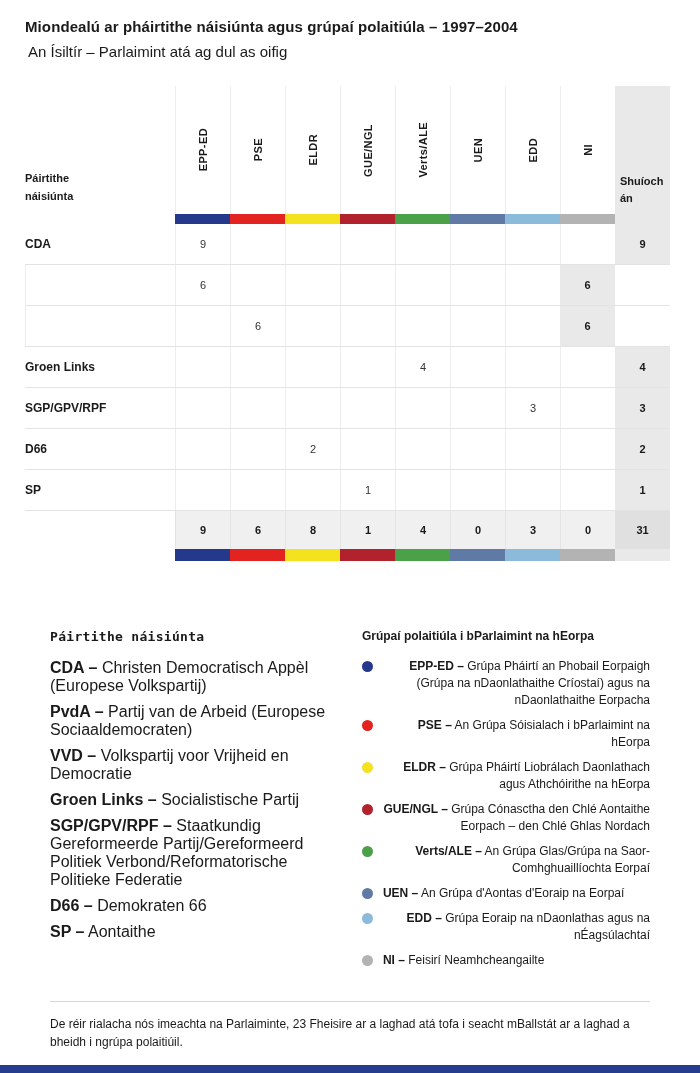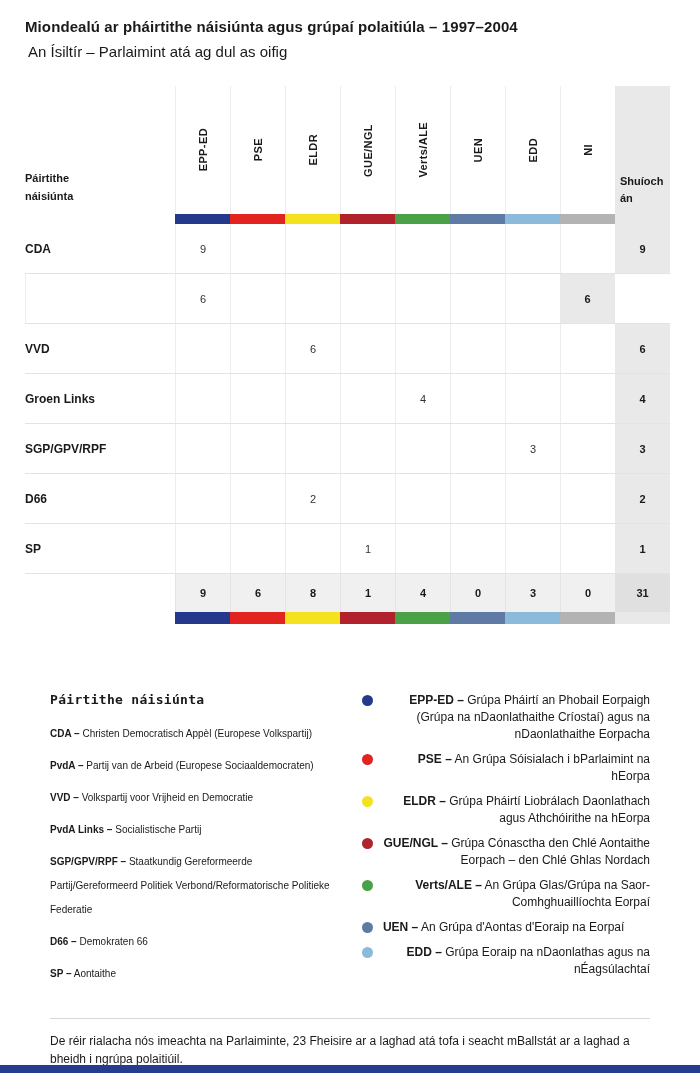--- a/index.html
+++ b/index.html
@@ -21,35 +21,35 @@
   .vtext { writing-mode:vertical-rl; transform:rotate(180deg); font-size:11px; font-weight:bold; letter-spacing:.4px; white-space:nowrap; }
   .corner { align-items:flex-end; padding-bottom:8px; }
   .corner span { font-size:11px; font-weight:bold; line-height:1.7; max-width:78px; }
   .seats-col { background:#e9e9e9; }
   .th-seats { align-items:flex-end; justify-content:center; padding-bottom:8px; }
   .th-seats span { font-size:11px; font-weight:bold; line-height:1.5; text-align:left; overflow-wrap:anywhere; padding:0 5px; }
 
   .bar-row { height:10px; }
   .bar-row-bottom { height:12px; }
 
-  .data-row { height:50px; border-bottom:1px solid #e3e3e3; }
+  .data-row { height:41px; border-bottom:1px solid #e3e3e3; }
   .party { font-size:12px; font-weight:bold; }
   .num { justify-content:center; font-size:11px; color:#333; border-left:1px solid #ededed; }
   .seats-val { justify-content:center; font-size:11px; font-weight:bold; }
 
   .totals-row { height:38px; }
   .tot { justify-content:center; font-size:11px; font-weight:bold; background:#f0f0f0; border-left:1px solid #e4e4e4; }
   .grand { justify-content:center; font-size:11px; font-weight:bold; background:#e0e0e0; }
 
   
   .legend { display:flex; margin:68px 25px 0; gap:22px; }
   .legend-left { width:315px; }
   .legend-right { width:313px; }
   .legend-left h3 { font-family:"DejaVu Sans Mono", monospace; font-size:13px; font-weight:bold; margin-bottom:15px; letter-spacing:.3px; }
-  .legend-left p { font-size:10px; line-height:24px; margin-bottom:8px; }
+  .legend-left p { font-size:16px; line-height:18px; margin-bottom:8px; }
   .legend-right h3 { font-size:12px; font-weight:bold; margin-bottom:15px; }
   .lg-item { display:flex; margin-bottom:8px;text-align:right; }
   .dot { width:11px; height:11px; border-radius:50%; flex:none; margin:3px 10px 0 0; }
   .lg-item p { font-size:12px; line-height:17px; }
 
   
   .note { margin:24px 25px 0; border-top:1px solid #d6d6d6; border-bottom:1px solid #d6d6d6; padding:13px 0 15px; font-size:12px; line-height:1.5; }
   .footer { margin:10px 25px 0; display:flex; justify-content:space-between; align-items:center; }
   .source { font-size:13px; }
   .logo { display:flex; align-items:center; gap:8px; }
@@ -130,21 +130,20 @@
         <div class="cell num">6</div>
         <div class="cell num"></div>
         <div class="cell num"></div>
         <div class="cell num"></div>
         <div class="cell num"></div>
         <div class="cell num"></div>
         <div class="cell num"></div>
         <div class="cell seats-val seats-col">6</div>
       </div>
       <div class="grid-row data-row">
-        <div class="cell party">VVD</div>
         <div class="cell num"></div>
         <div class="cell num"></div>
         <div class="cell num">6</div>
         <div class="cell num"></div>
         <div class="cell num"></div>
         <div class="cell num"></div>
         <div class="cell num"></div>
         <div class="cell num"></div>
         <div class="cell seats-val seats-col">6</div>
       </div>
@@ -223,27 +222,28 @@
         <div class="cell seats-col"></div>
       </div>
     </div>
 
     <div class="legend">
       <div class="legend-left">
         <h3>Páirtithe náisiúnta</h3>
         <p><b>CDA –</b> <span>Christen Democratisch Appèl (Europese Volkspartij)</span></p>
         <p><b>PvdA –</b> <span>Partij van de Arbeid (Europese Sociaaldemocraten)</span></p>
         <p><b>VVD –</b> <span>Volkspartij voor Vrijheid en Democratie</span></p>
-        <p><b>PvdA Links –</b> <span>Socialistische Partij</span></p>
+        <p><b>Groen Links –</b> <span>Socialistische Partij</span></p>
         <p><b>SGP/GPV/RPF –</b> <span>Staatkundig Gereformeerde Partij/Gereformeerd Politiek Verbond/Reformatorische Politieke Federatie</span></p>
         <p><b>D66 –</b> <span>Demokraten 66</span></p>
         <p><b>SP –</b> <span>Aontaithe</span></p>
       </div>
 
       <div class="legend-right">
+        <h3>Grúpaí polaitiúla i bParlaimint na hEorpa</h3>
         <div class="lg-item">
           <span class="dot" style="background-color: rgb(36, 56, 140);"></span>
           <p><b>EPP-ED –</b> <span>Grúpa Pháirtí an Phobail Eorpaigh (Grúpa na nDaonlathaithe Críostaí) agus na nDaonlathaithe Eorpacha</span></p>
         </div>
         <div class="lg-item">
           <span class="dot" style="background-color: rgb(226, 35, 31);"></span>
           <p><b>PSE –</b> <span>An Grúpa Sóisialach i bParlaimint na hEorpa</span></p>
         </div>
         <div class="lg-item">
           <span class="dot" style="background-color: rgb(243, 226, 29);"></span>
@@ -257,20 +257,24 @@
           <span class="dot" style="background-color: rgb(74, 161, 71);"></span>
           <p><b>Verts/ALE –</b> <span>An Grúpa Glas/Grúpa na Saor-Comhghuaillíochta Eorpaí</span></p>
         </div>
         <div class="lg-item">
           <span class="dot" style="background-color: rgb(95, 123, 165);"></span>
           <p><b>UEN –</b> <span>An Grúpa d'Aontas d'Eoraip na Eorpaí</span></p>
         </div>
         <div class="lg-item">
           <span class="dot" style="background-color: rgb(140, 186, 219);"></span>
           <p><b>EDD –</b> <span>Grúpa Eoraip na nDaonlathas agus na nÉagsúlachtaí</span></p>
+        </div>
+        <div class="lg-item">
+          <span class="dot" style="background-color: rgb(179, 179, 179);"></span>
+          <p><b>NI –</b> <span>Feisirí Neamhcheangailte</span></p>
         </div>
       </div>
     </div>
 
     <p class="note">De réir rialacha nós imeachta na Parlaiminte, 23 Fheisire ar a laghad atá tofa i seacht mBallstát ar a laghad a bheidh i ngrúpa polaitiúil.</p>
 
     <div class="footer">
       <p class="source"><b>Foinse:</b> <span>Parlaimint na hEorpa</span></p>
       <div class="logo">
         <svg width="62" height="48" viewBox="0 0 62 48">

